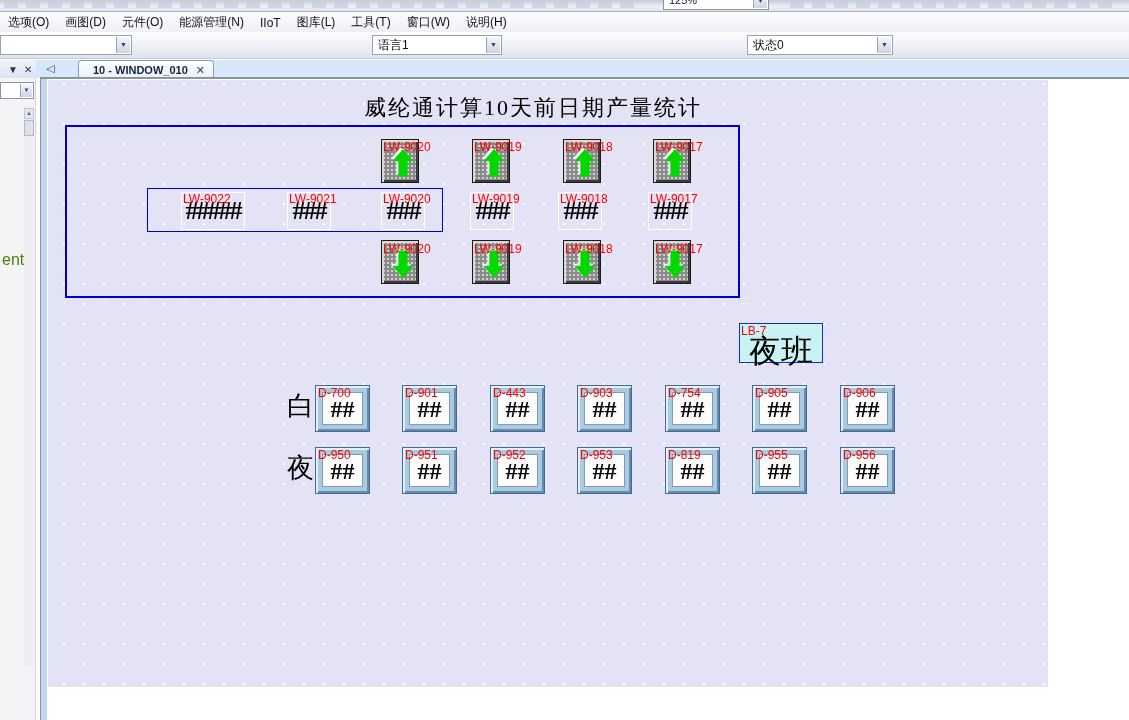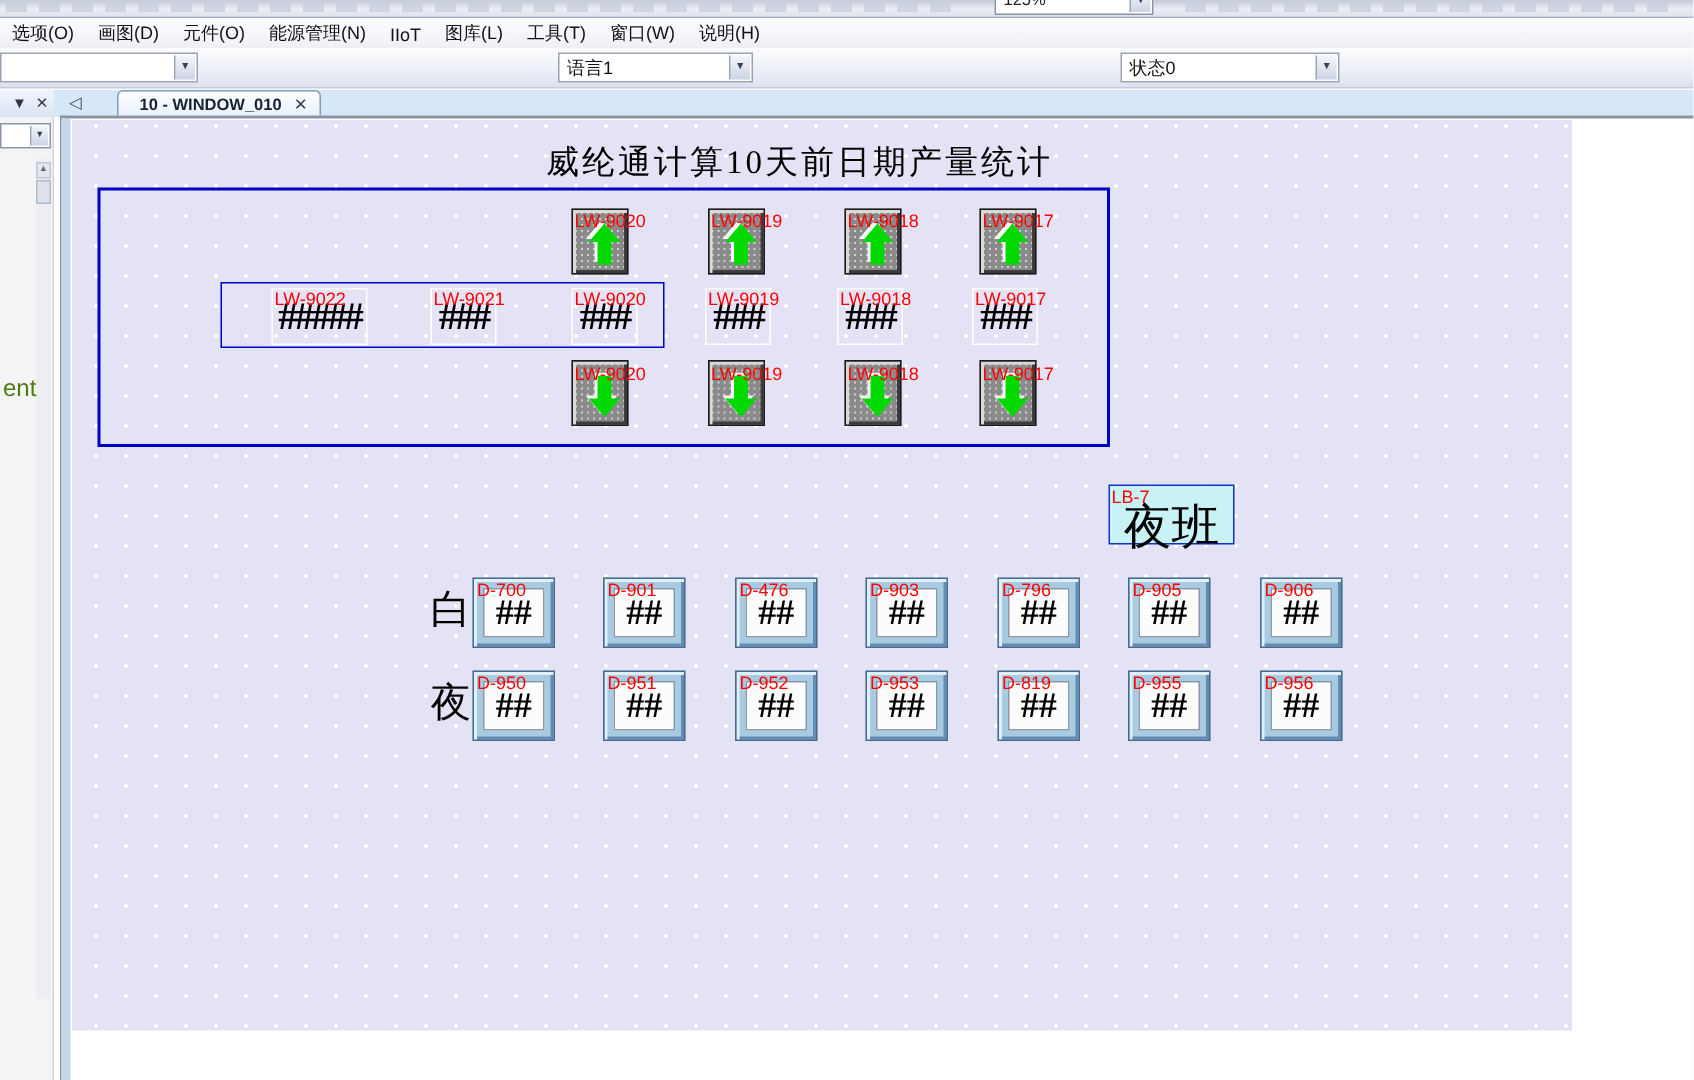--- a/index.html
+++ b/index.html
@@ -329,23 +329,23 @@
             <div class="plc-val">##</div>
           </div>
         </div>
       <div class="plc-disp" style="left:792px; top:305px;">
           <div class="plc-inner">
             <div class="plc-val">##</div>
           </div>
         </div>
       <span class="addr" style="left:270px; top:307px;">D-700</span>
       <span class="addr" style="left:357px; top:307px;">D-901</span>
-      <span class="addr" style="left:445px; top:307px;">D-476</span>
+      <span class="addr" style="left:445px; top:307px;">D-443</span>
       <span class="addr" style="left:532px; top:307px;">D-903</span>
-      <span class="addr" style="left:620px; top:307px;">D-796</span>
+      <span class="addr" style="left:620px; top:307px;">D-754</span>
       <span class="addr" style="left:707px; top:307px;">D-905</span>
       <span class="addr" style="left:795px; top:307px;">D-906</span>
 
       <div class="plc-disp" style="left:267px; top:367px;">
           <div class="plc-inner">
             <div class="plc-val">##</div>
           </div>
         </div>
       <div class="plc-disp" style="left:354px; top:367px;">
           <div class="plc-inner">

